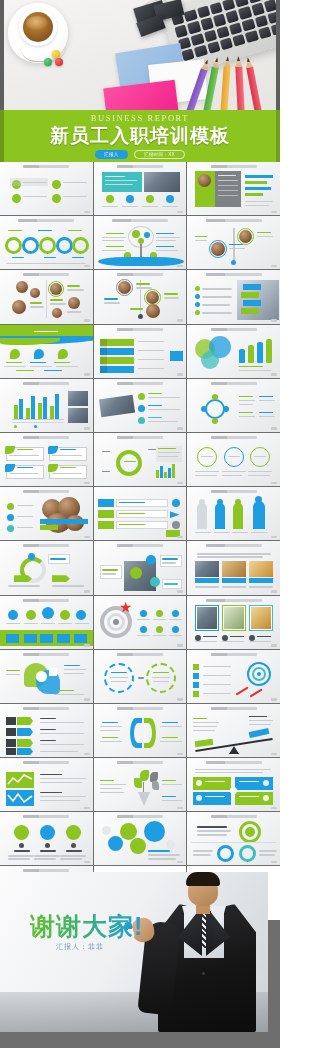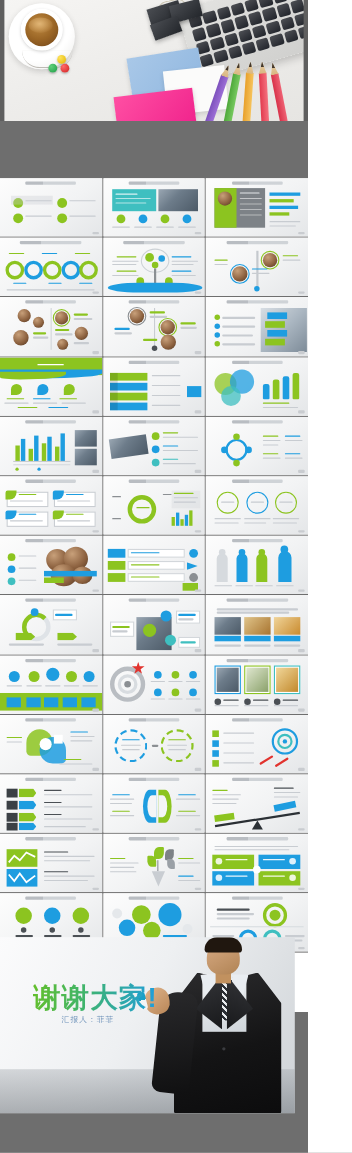--- a/index.html
+++ b/index.html
@@ -122,21 +122,21 @@
       linear-gradient(135deg,#9aa7b3 0%,#6d7c8a 40%,#4c5a67 100%); }
   .photoW { position:absolute; background:
       linear-gradient(135deg,#d8dee4 0%,#aab6c1 50%,#7d8b98 100%); }
   .photoP { position:absolute; border-radius:50%; background:
       radial-gradient(circle at 35% 30%,#c8a07a,#8a5f3d 60%,#4e3522 100%); }
   .bar { position:absolute; bottom:0; }
   .tri { position:absolute; width:0; height:0; }
 
   
   .final {
-    position:absolute; left:0; top:852px; width:268px; height:160px;
+    position:absolute; left:0; top:872px; width:268px; height:160px;
     background:linear-gradient(120deg,#fbfbfc 0%,#eef0f2 45%,#cfd3d7 100%);
     overflow:hidden;
   }
   .final .floor { position:absolute; left:0; right:0; bottom:0; height:40px;
                   background:linear-gradient(180deg,rgba(150,156,162,.35),rgba(110,116,122,.55)); }
   .thanks { position:absolute; left:30px; top:38px; font-size:25px; font-weight:bold;
             letter-spacing:1px;
             background:linear-gradient(95deg,#63bf2a 0%,#3fb46d 42%,#1e9de0 100%);
             -webkit-background-clip:text; background-clip:text; color:transparent;
             text-shadow:none; }
@@ -257,20 +257,30 @@
       <div class="pencil p5">
           <div class="body"></div>
           <div class="wood"></div>
           <div class="tip"></div>
         </div>
     </div>
     <div class="sidebar-l"></div>
     <div class="sidebar-r"></div>
   </div>
 
+  <div class="titleband">
+    <div class="edge-l"></div>
+    <div class="edge-r"></div>
+    <div class="kicker">BUSINESS REPORT</div>
+    <div class="bigtitle">新员工入职培训模板</div>
+    <div class="pills">
+      <div class="pill solid">汇报人</div>
+      <div class="pill ghost">汇报时间：XX</div>
+    </div>
+  </div>
 
   <div class="grid">
 
     <div class="cell">
         <div class="slide">
       <div class="sh"></div>
       <div class="dot G" style="left:12px;top:18px;width:9px;height:9px;"></div>
       <div class="ln" style="left:23px;top:20px;width:24px;"></div>
       <div class="sq" style="left:10px;top:16px;width:38px;height:8px;background:rgba(200,204,209,.35);"></div>
       <div class="dot G" style="left:52px;top:18px;width:9px;height:9px;"></div>

